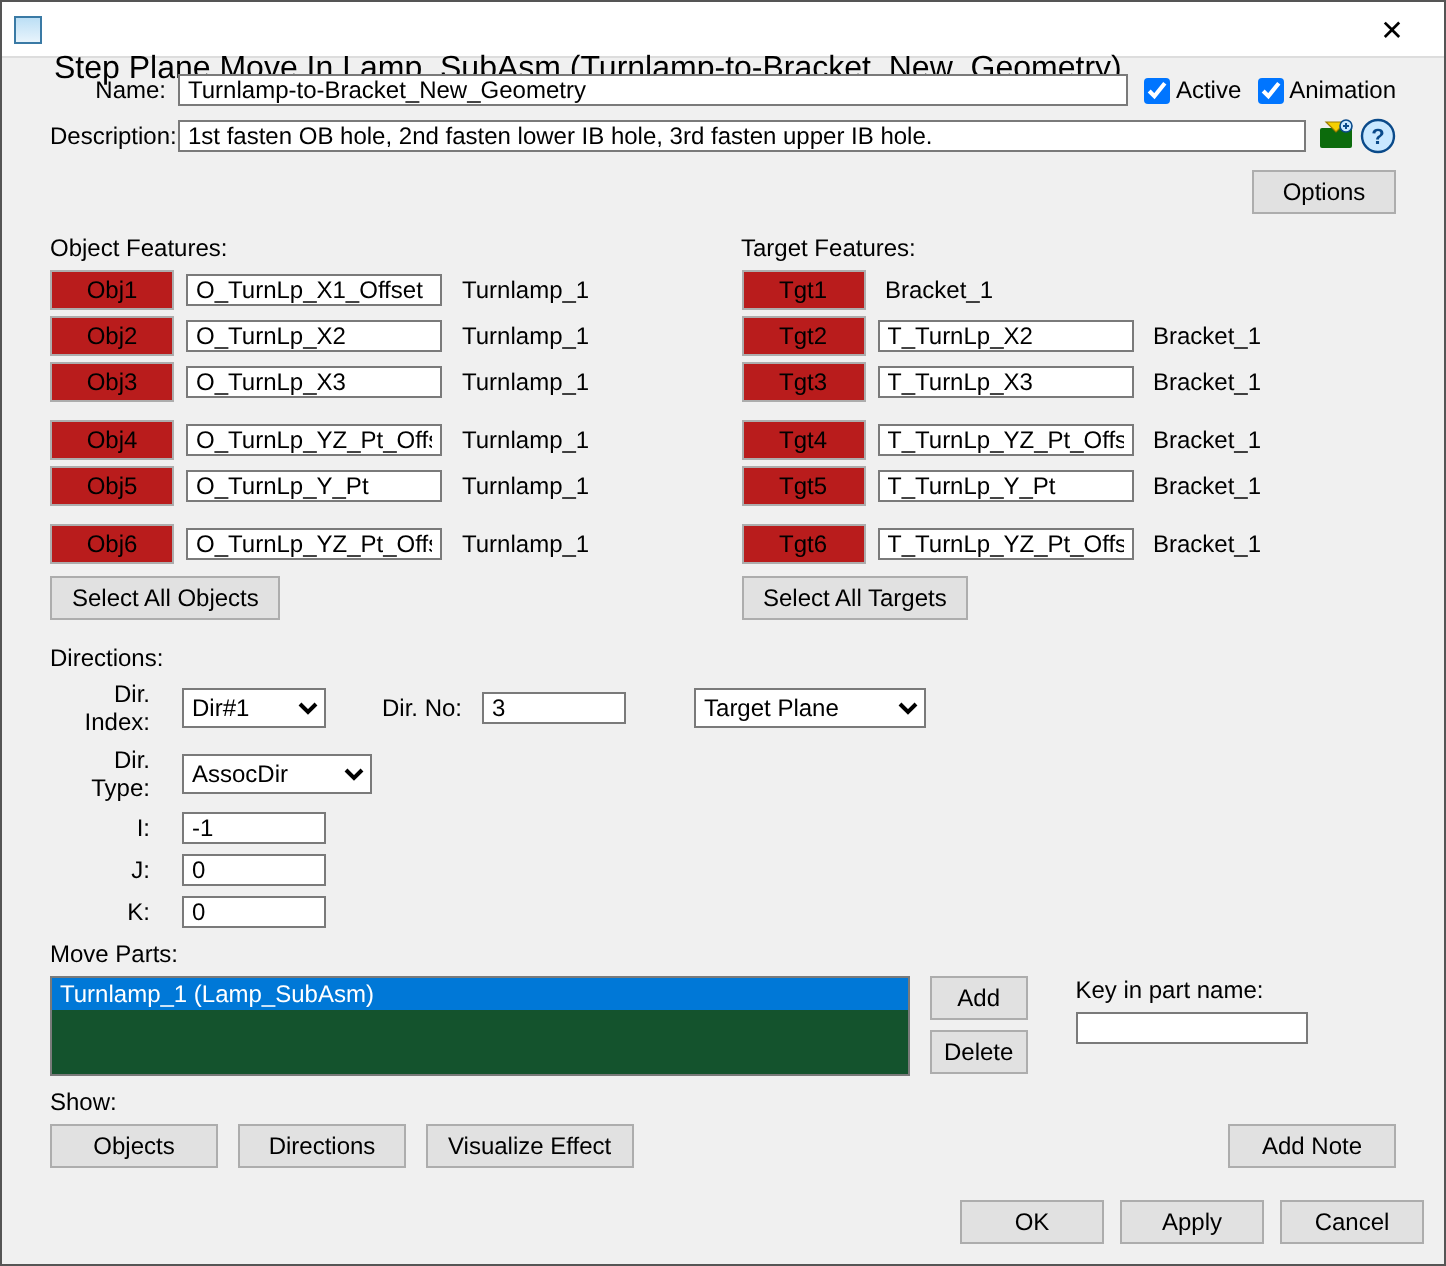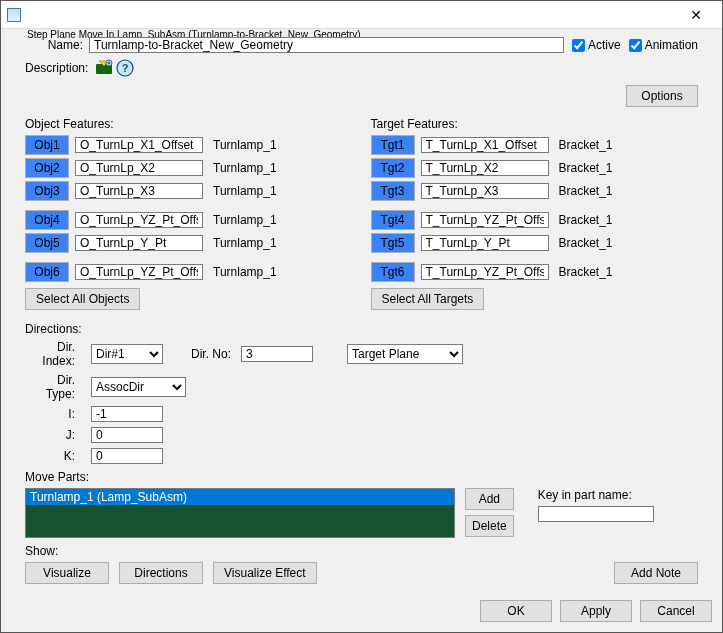--- a/index.html
+++ b/index.html
@@ -28,21 +28,21 @@
   }
   .title-icon {
     width: 14px;
     height: 14px;
     border: 1px solid #3a7aa5;
     background: linear-gradient(#bcdff5, #e8f4fc);
     margin-right: 6px;
   }
   .titlebar-text {
     flex: 1;
-    font-size: 10px;
+    font-size: 16px;
     margin-top: 40px;
   }
   .close-btn {
     width: 44px;
     height: 100%;
     display: flex;
     align-items: center;
     justify-content: center;
     cursor: pointer;
   }
@@ -89,24 +89,24 @@
     margin-bottom: 8px;
   }
   .feat-col { flex: 1; }
   .feat-row {
     display: flex;
     align-items: center;
     margin-bottom: 3px;
     gap: 6px;
   }
   .feat-btn {
-    width: 44px;
+    width: 62px;
     height: 20px;
     border: 1px solid #adadad;
-    background: #3b82f6;
+    background: #b91c1c;
     font: inherit;
     cursor: pointer;
     padding: 0;
   }
   .feat-input { width: 128px; }
   .feat-extra { padding-left: 4px; }
   .feat-gap { height: 6px; }
   .select-all-row { margin: 6px 0 4px 0; }
   .select-all-btn { min-width: 112px; }
   .directions-section { margin-top: 4px; }
@@ -174,20 +174,21 @@
         <span>Active</span>
       </label>
       <label class="chk">
         <input type="checkbox" checked="" style="">
         <span>Animation</span>
       </label>
     </div>
 
     <div class="desc-row">
       <div class="lbl-right">Description:</div>
+      <input type="text" class="desc-input" value="1st fasten OB hole, 2nd fasten lower IB hole, 3rd fasten upper IB hole." style="">
       <div class="help-icons">
         <svg class="icon16" viewBox="0 0 18 18">
           <rect x="1" y="5" width="16" height="10" rx="1" fill="#0c6b0c"></rect>
           <path d="M4 2 L14 2 L9 7 Z" fill="#f5d000" stroke="#9a7a00" stroke-width="0.6"></path>
           <circle cx="14" cy="4" r="3" fill="#c9e8ff" stroke="#0a4a8a" stroke-width="0.8"></circle>
           <path d="M12.5 4 L15.5 4 M14 2.5 L14 5.5" stroke="#0a4a8a" stroke-width="1"></path>
         </svg>
         <svg class="icon16" viewBox="0 0 18 18">
           <circle cx="9" cy="9" r="8" fill="#c9e8ff" stroke="#0a4a8a" stroke-width="1.2"></circle>
           <text x="9" y="13" text-anchor="middle" font-size="11" font-weight="bold" fill="#0a4a8a">?</text>
@@ -240,21 +241,20 @@
         <div class="select-all-row">
           <button class="btn select-all-btn">Select All Objects</button>
         </div>
       </div>
 
       <div class="feat-col">
         <div class="group-label">Target Features:</div>
 
         <div class="feat-row">
           <button class="feat-btn">Tgt1</button>
-          <input type="text" class="feat-input" value="T_TurnLp_X1_Offset" style="">
           <span class="feat-extra">Bracket_1</span>
         </div>
         <div class="feat-row">
           <button class="feat-btn">Tgt2</button>
           <input type="text" class="feat-input" value="T_TurnLp_X2" style="">
           <span class="feat-extra">Bracket_1</span>
         </div>
         <div class="feat-row">
           <button class="feat-btn">Tgt3</button>
           <input type="text" class="feat-input" value="T_TurnLp_X3" style="">
@@ -333,21 +333,21 @@
         <div class="key-in">
           <div>Key in part name:</div>
           <input type="text" value="" style="">
         </div>
       </div>
     </div>
 
     <div class="show-section">
       <div class="group-label">Show:</div>
       <div class="show-grid">
-        <button class="btn show-btn">Visualize</button>
+        <button class="btn show-btn">Objects</button>
         <button class="btn show-btn">Directions</button>
         <button class="btn show-btn" style="min-width:100px">Visualize Effect</button>
         <div style="flex:1"></div>
         <button class="btn show-btn">Add Note</button>
       </div>
 
     </div>
 
   </div>
 

